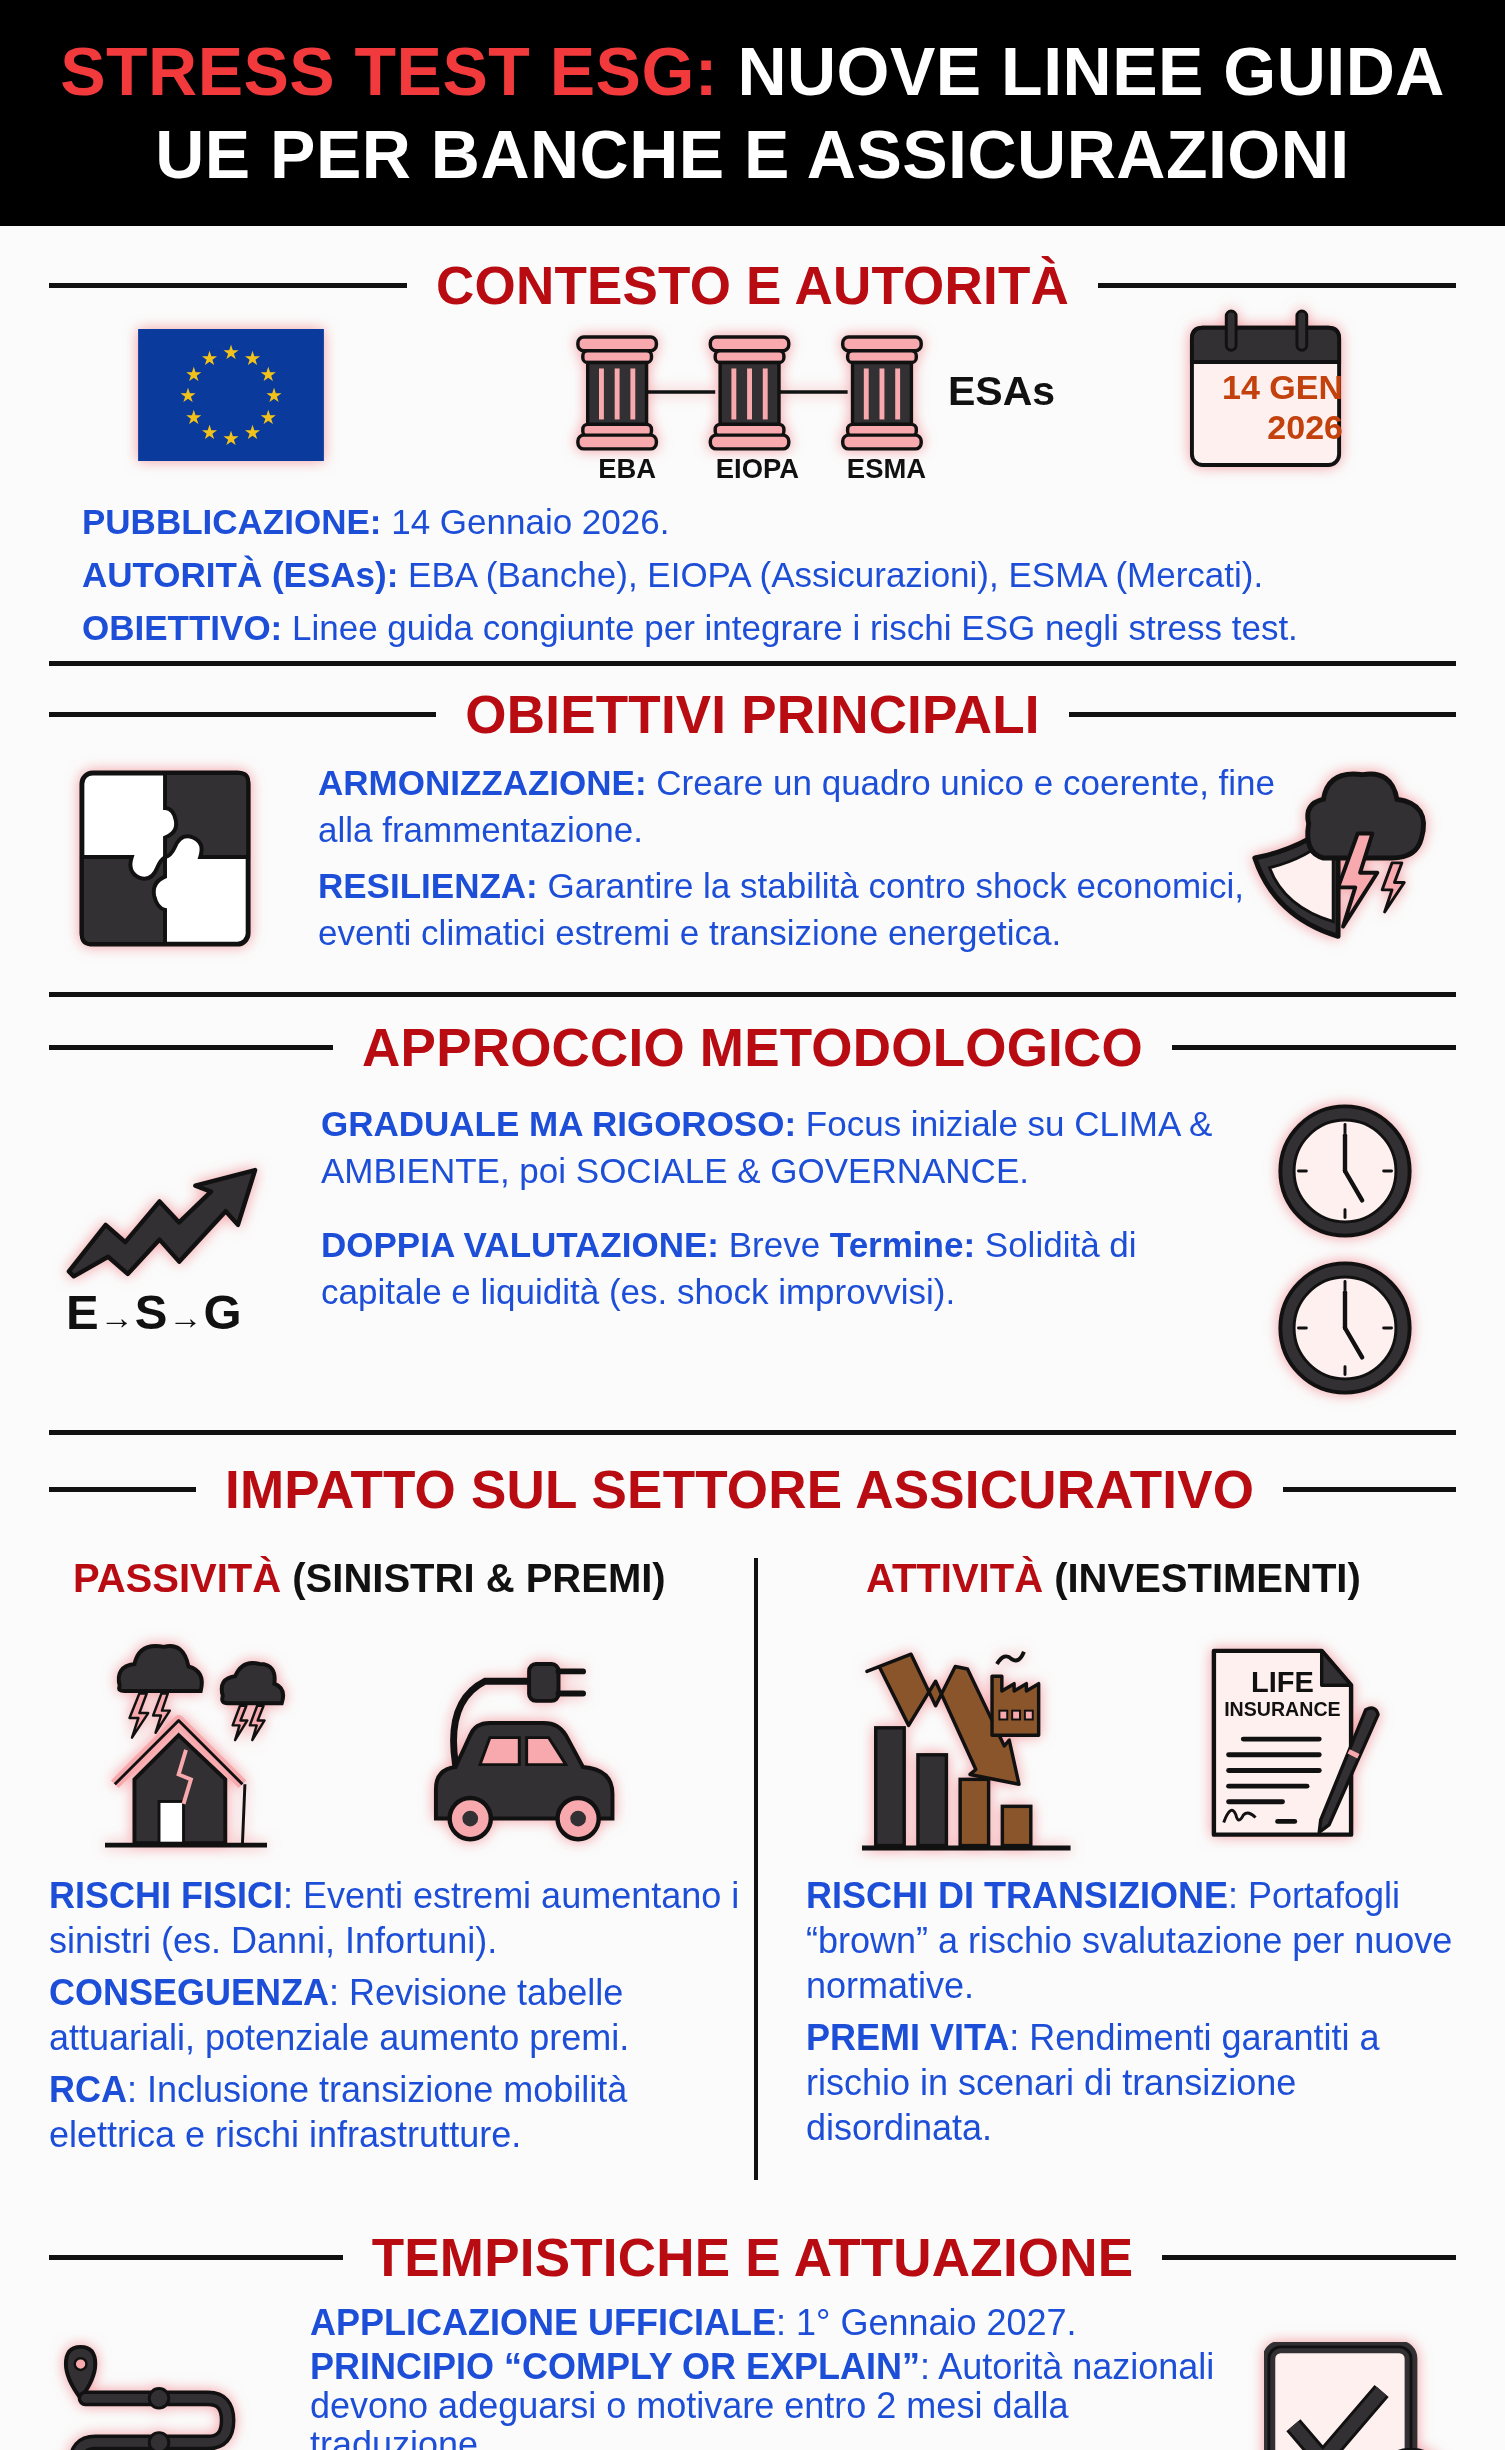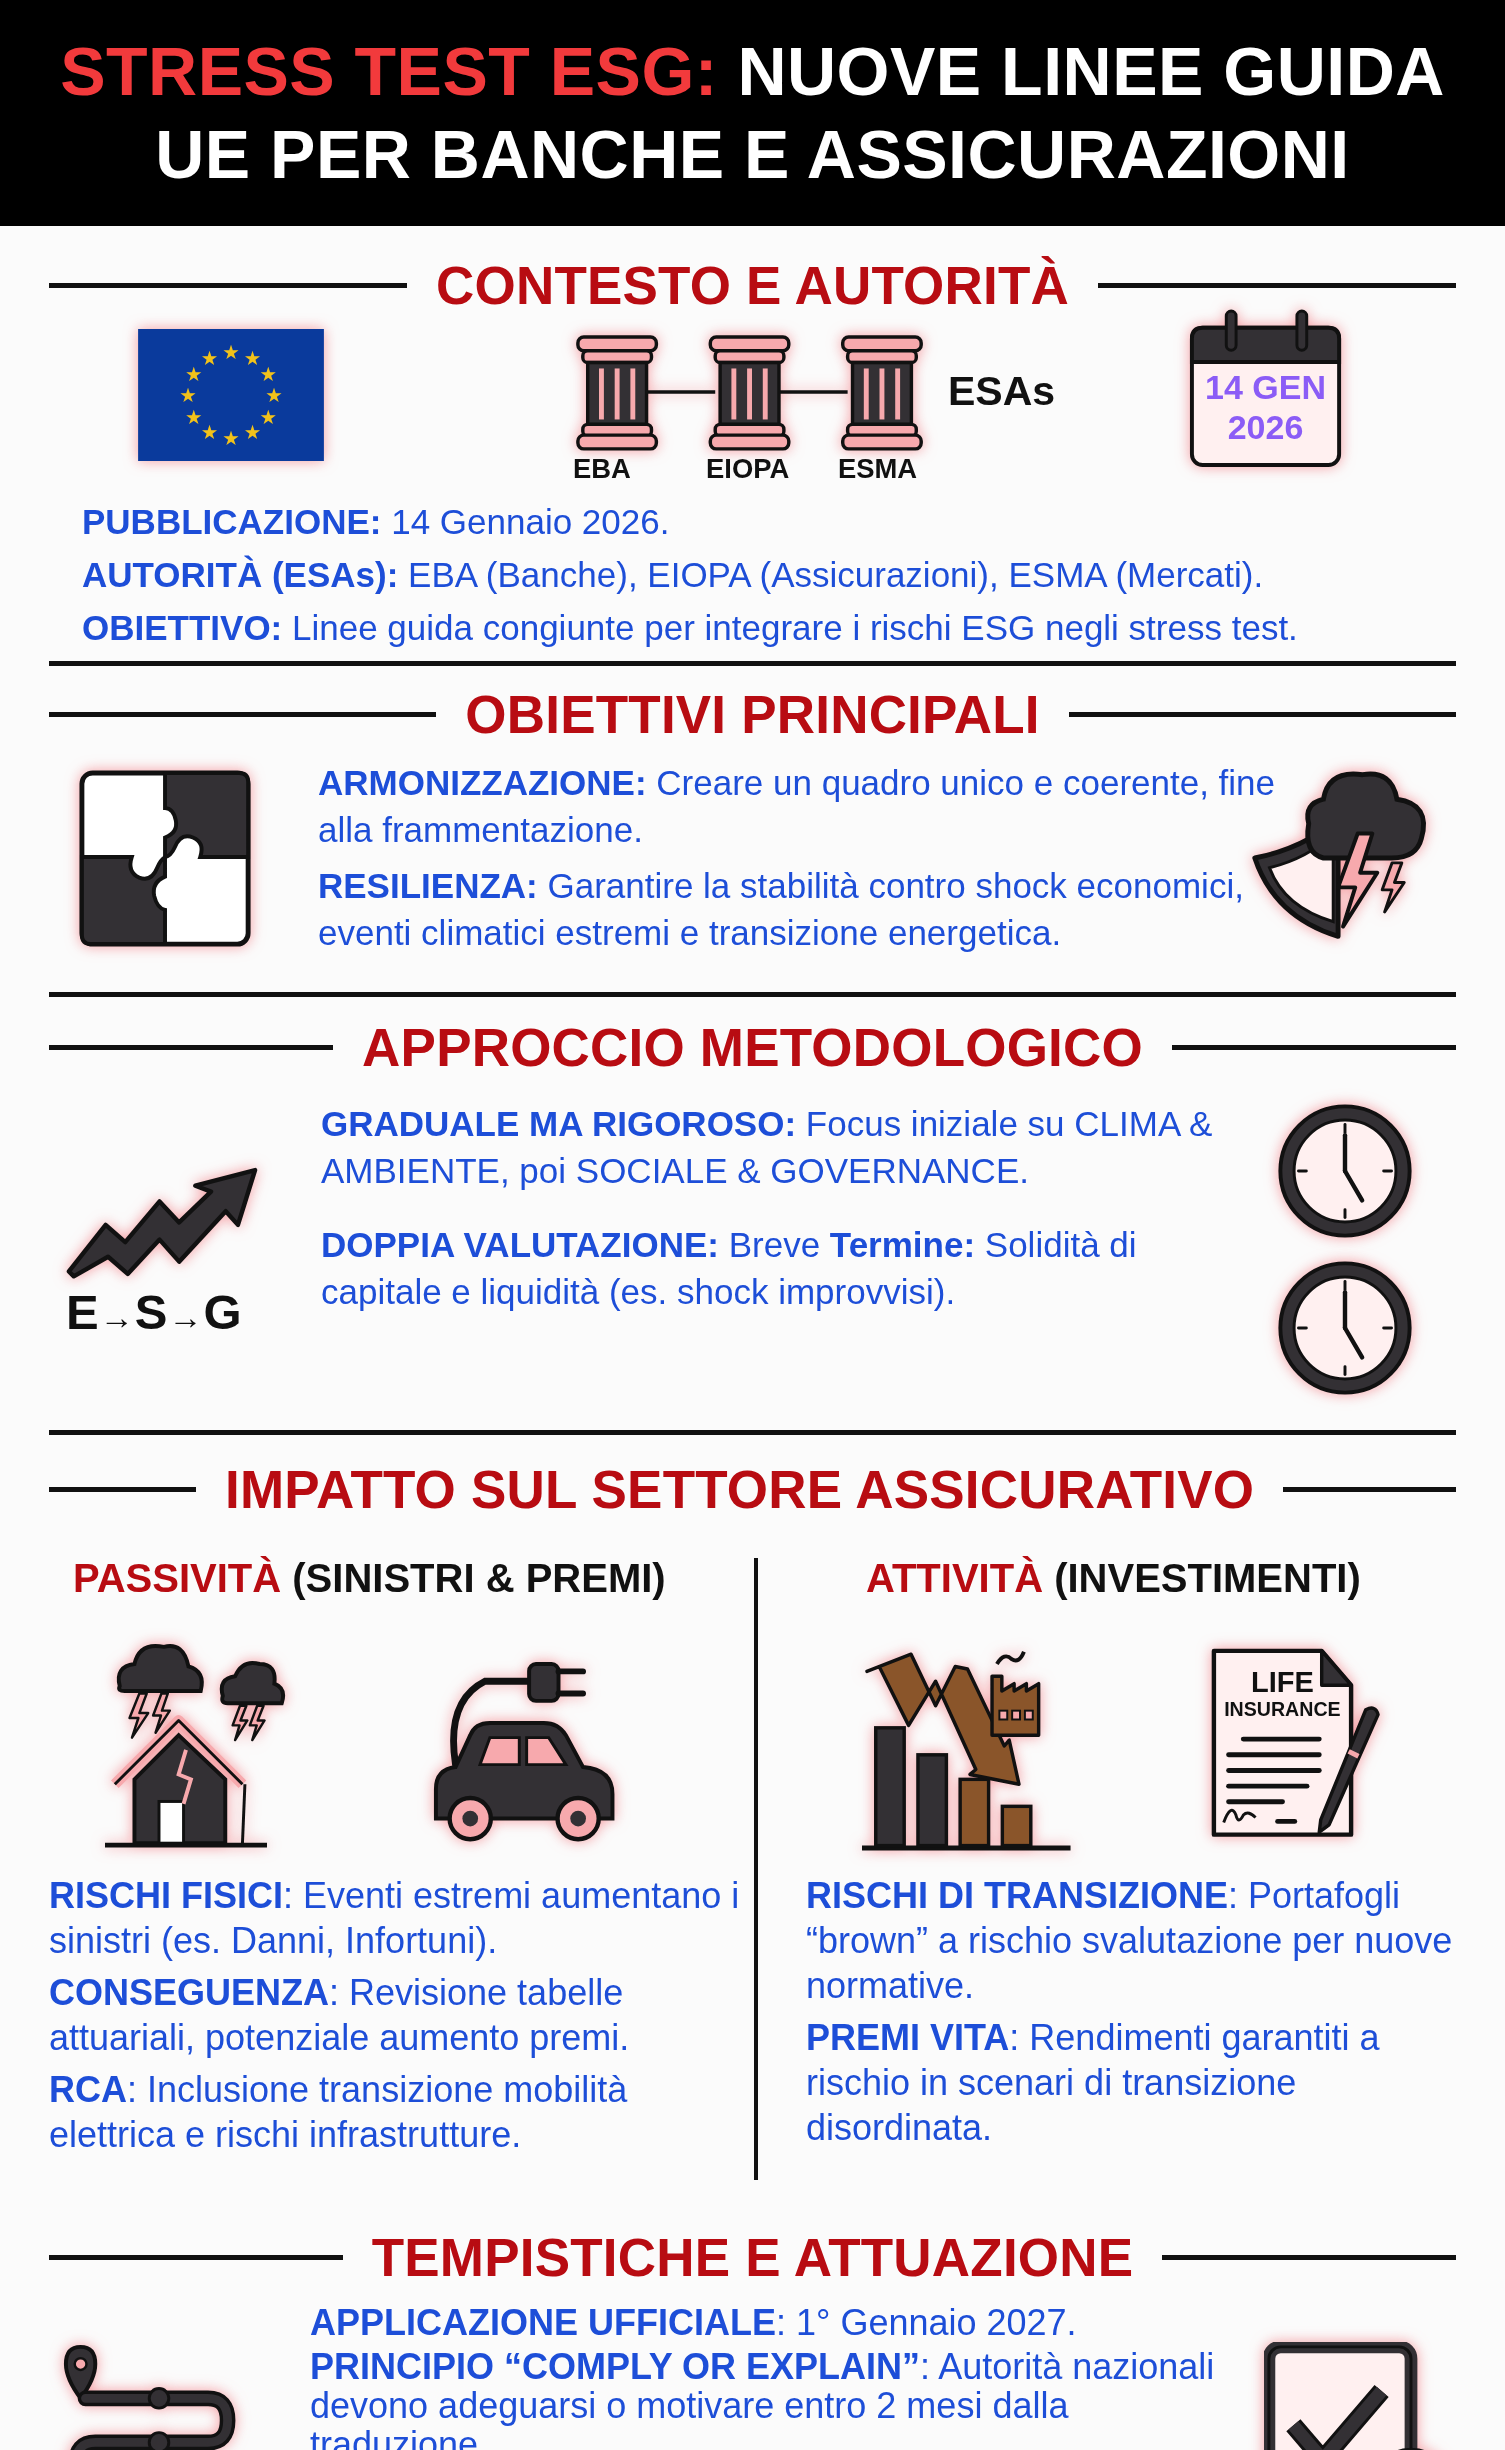--- a/index.html
+++ b/index.html
@@ -16,21 +16,21 @@
 
   .divider { position: absolute; left: 49px; width: 1407px; height: 4.9px; background: #111; }
 
   .icon { position: absolute; }
   .glow { filter: drop-shadow(0 0 6.9px rgba(240,80,90,0.55)); }
 
   .text-block { position: absolute; font-size: 35px; line-height: 47px; color: #1d4ed8; }
   .text-block p { margin-bottom: 3.9px; }
   .text-block b { font-weight: 700; }
 
-  .label-small { position: absolute; font-weight: 700; font-size: 27.4px; color: #111; text-align: left; }
+  .label-small { position: absolute; font-weight: 700; font-size: 27.4px; color: #111; text-align: right; }
 
   .col-head { position: absolute; font-weight: 700; font-size: 40px; white-space: nowrap; }
   .col-head .red { color: #b80c12; }
 
   .vline { position: absolute; left: 754px; top: 1558px; width: 3.9px; height: 622px; background: #111; }
 </style>
 </head>
 <body>
 
 <div class="header">
@@ -92,21 +92,21 @@
 <div class="label-small" style="left:838px; top:453px; width:88px;">ESMA</div>
 <div class="label-small" style="left:948px; top:368px; font-size:41px; text-align:left;">ESAs</div>
 
 <div class="icon glow" style="left:1188px; top:308px;">
   <svg width="157" height="162" viewBox="0 0 320 330">
     <rect x="8" y="40" width="300" height="280" rx="22" fill="#fff0f0" stroke="#111" stroke-width="8"></rect>
     <path d="M8 62 Q8 40 30 40 L286 40 Q308 40 308 62 L308 110 L8 110 Z" fill="#333034" stroke="#111" stroke-width="8"></path>
     <rect x="78" y="6" width="20" height="80" rx="10" fill="#333034" stroke="#111" stroke-width="6"></rect>
     <rect x="222" y="6" width="20" height="80" rx="10" fill="#333034" stroke="#111" stroke-width="6"></rect>
   </svg>
-  <div style="position:absolute; left:0; top:59px; width:155px; text-align:center; font-weight:700; font-size:34px; line-height:40px; color:#8b5cf6;">
+  <div style="position:absolute; left:0; top:59px; width:155px; text-align:right; font-weight:700; font-size:34px; line-height:40px; color:#c2410c;">
     <div>14 GEN</div>
     <div>2026</div>
   </div>
 </div>
 
 <div class="text-block" style="left:82px; top:497px; width:1372px; line-height:49px;">
   <p><b>PUBBLICAZIONE:</b><span> 14 Gennaio 2026.</span></p>
   <p><b>AUTORITÀ (ESAs):</b><span> EBA (Banche), EIOPA (Assicurazioni), ESMA (Mercati).</span></p>
   <p><b>OBIETTIVO:</b><span> Linee guida congiunte per integrare i rischi ESG negli stress test.</span></p>
 </div>

